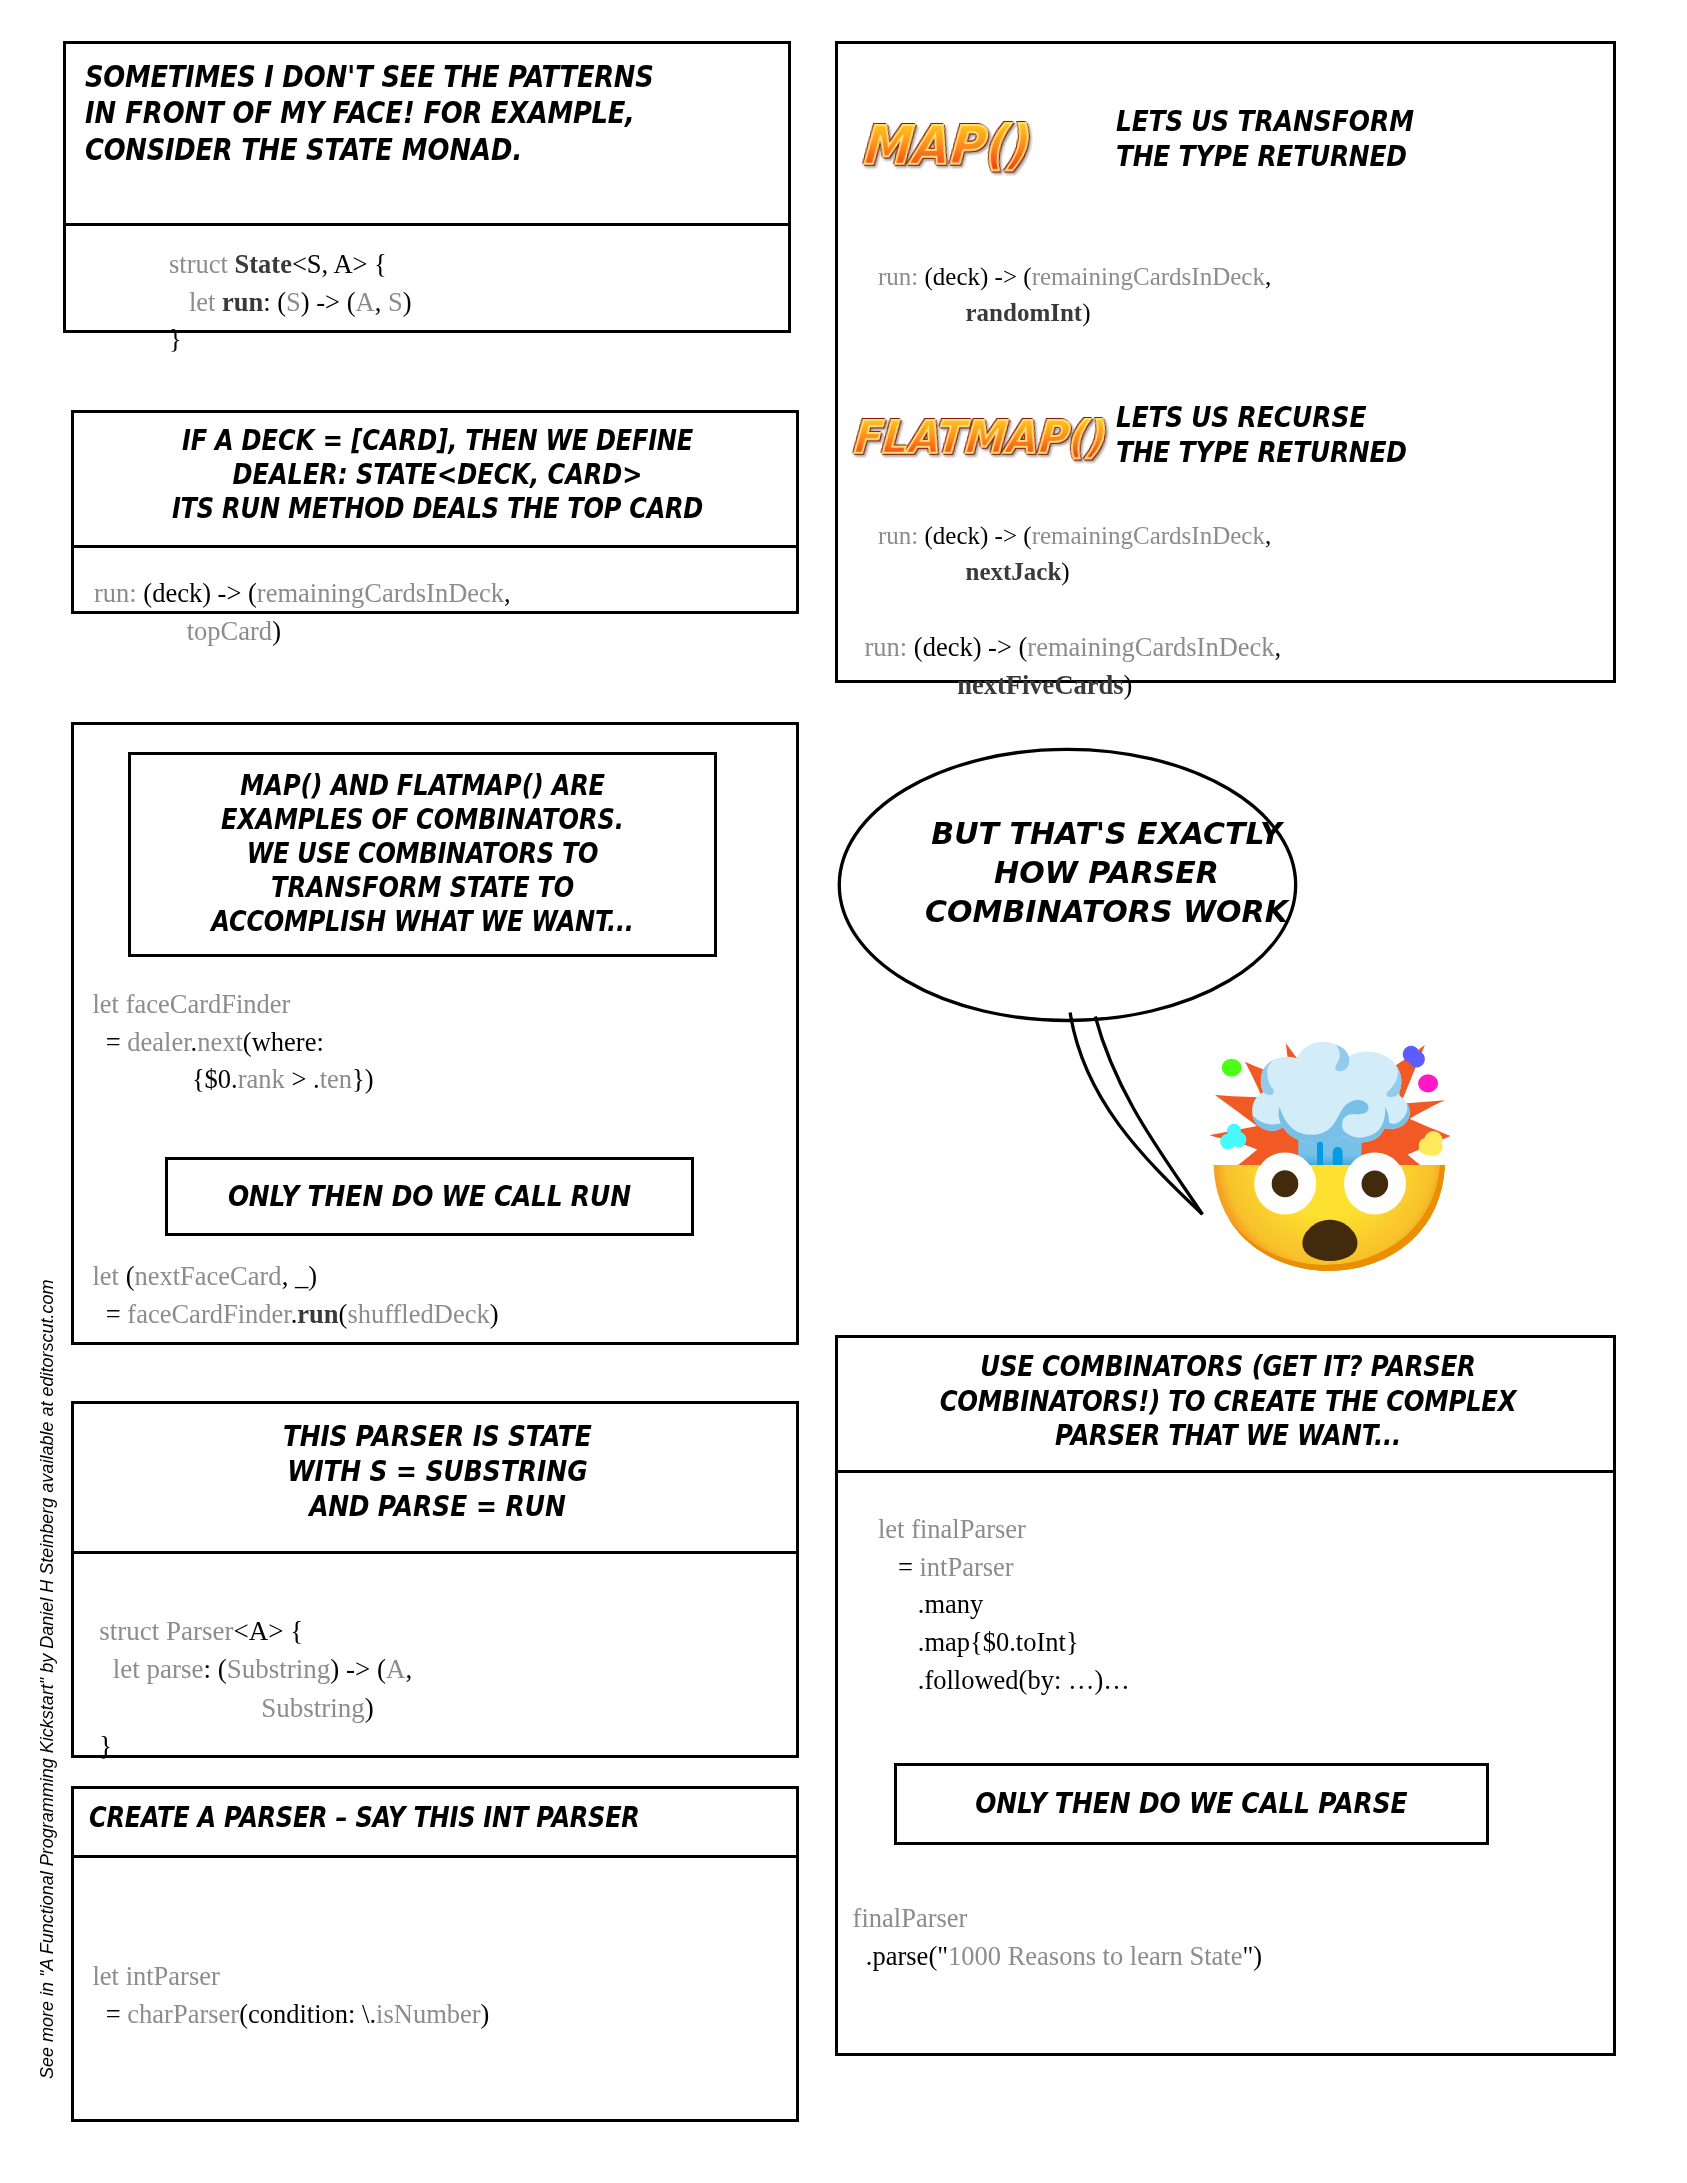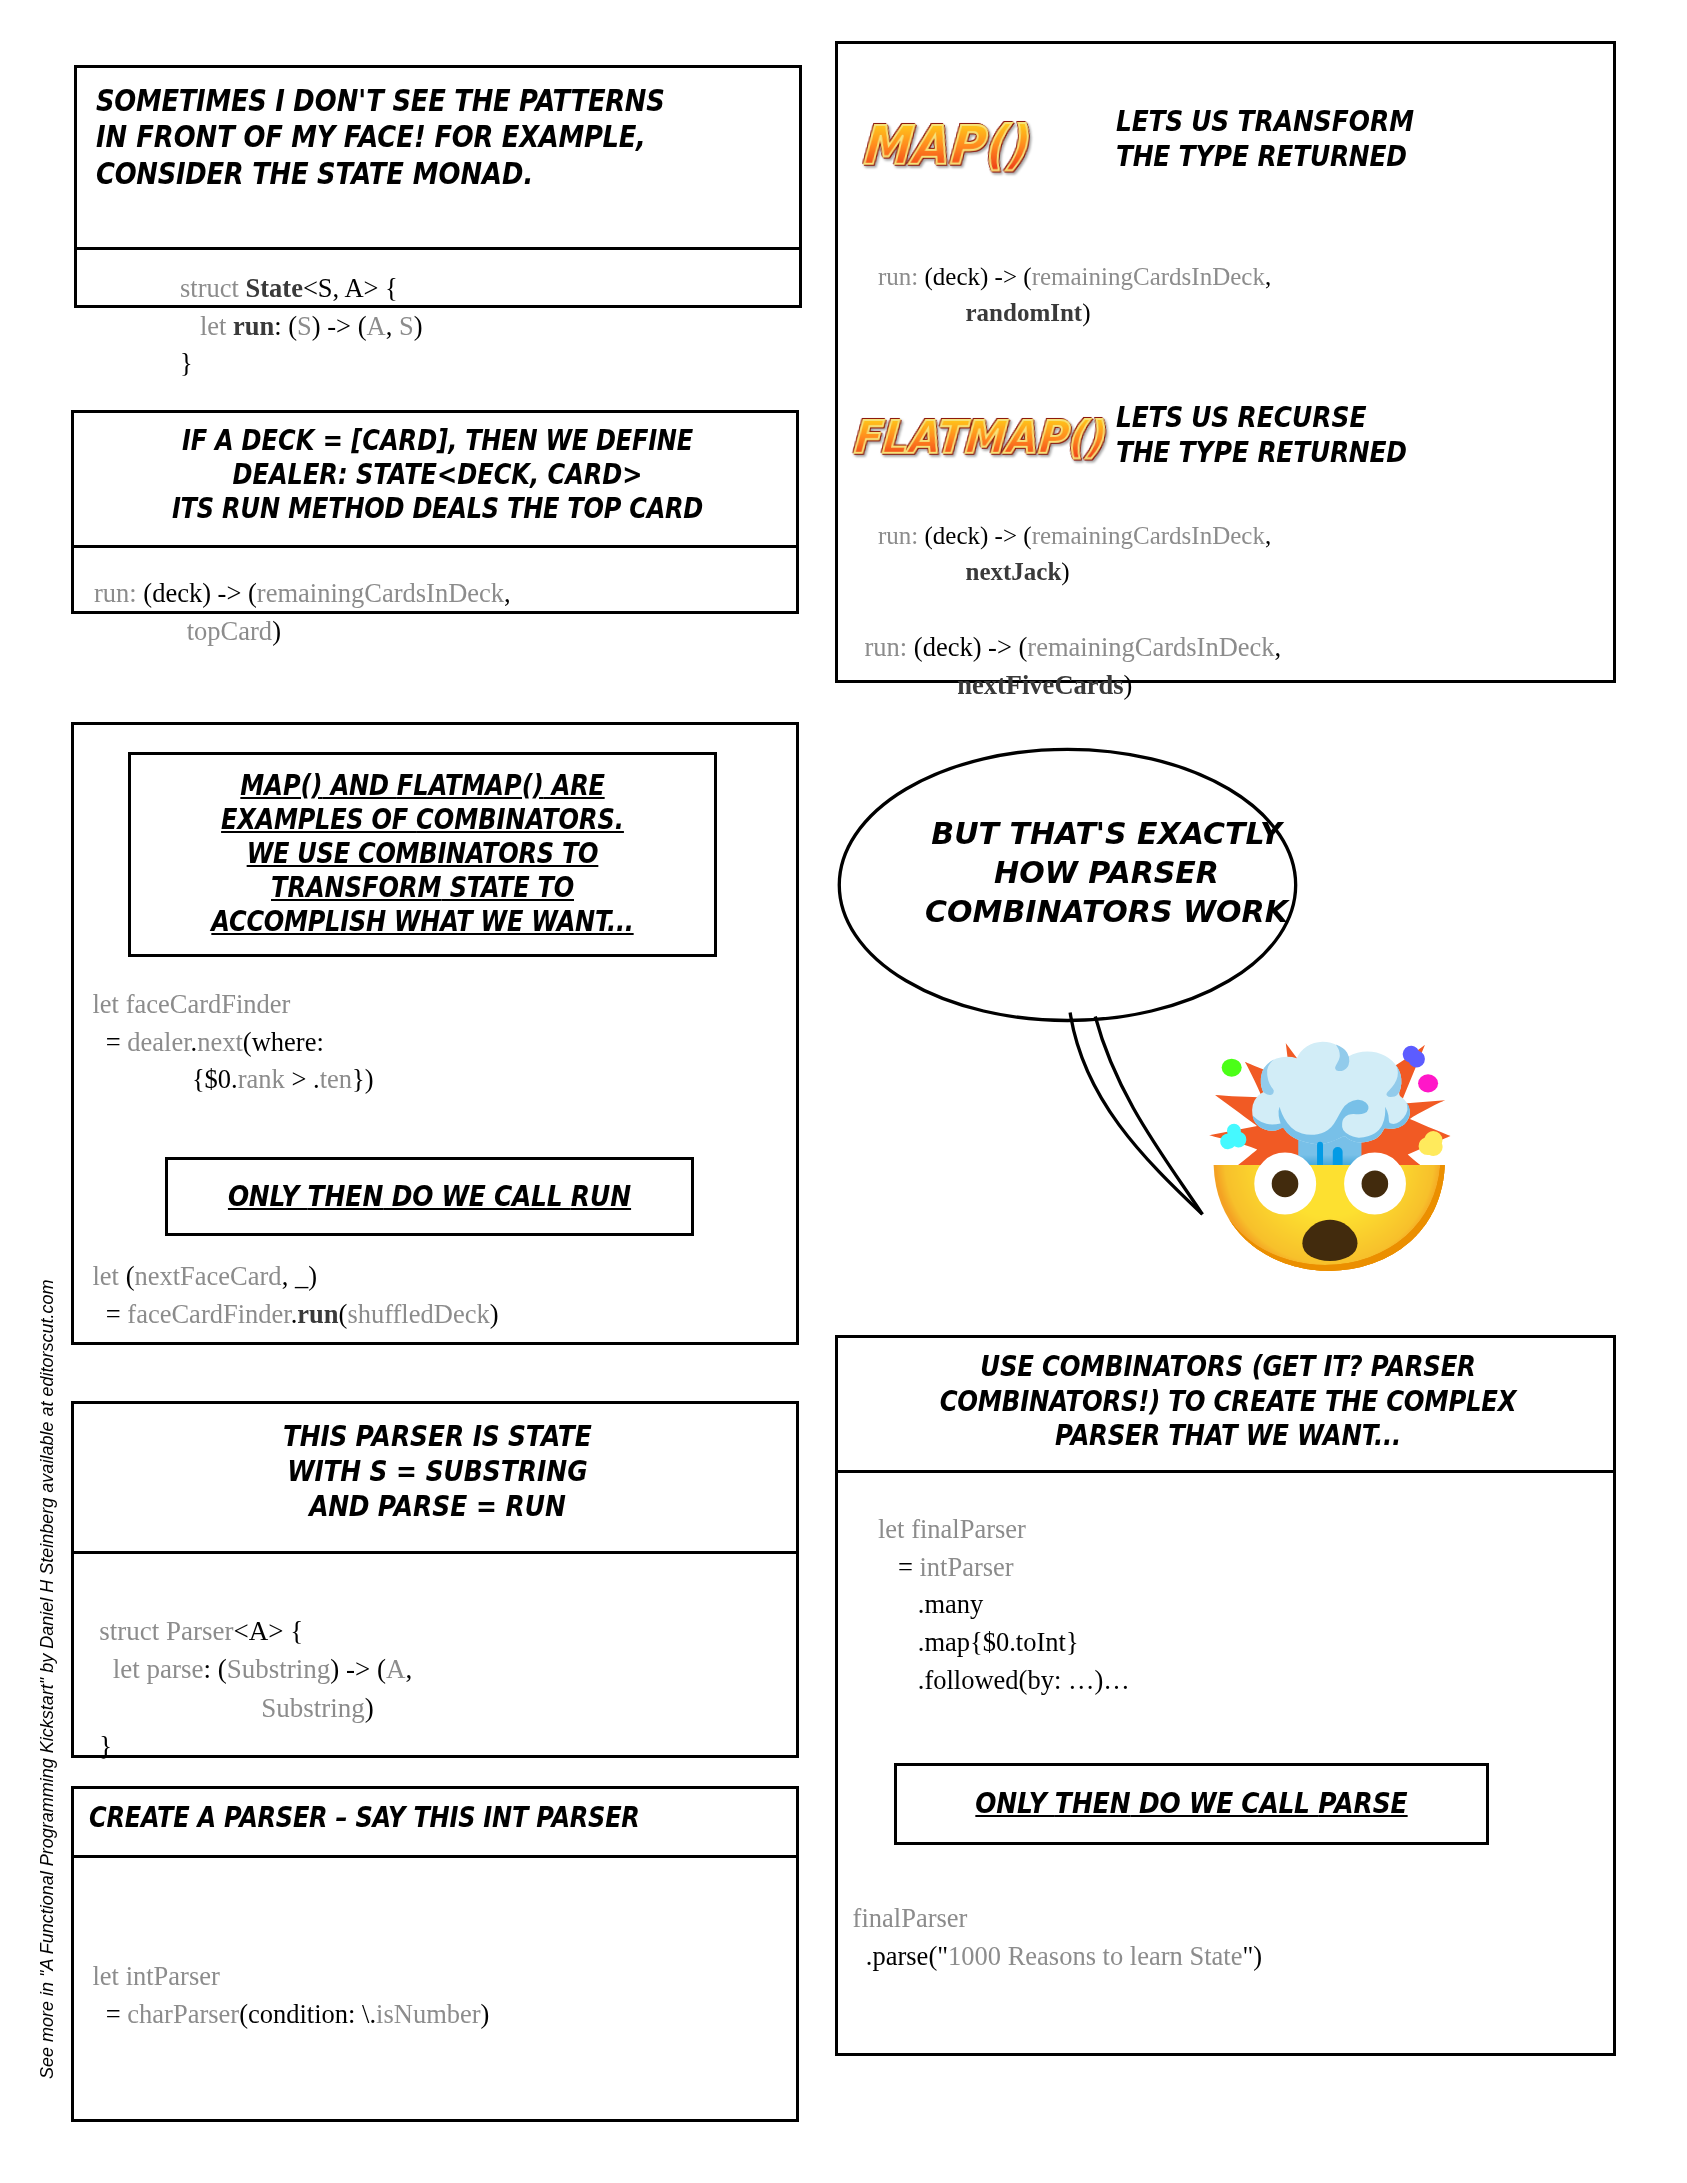--- a/index.html
+++ b/index.html
@@ -33,21 +33,21 @@
     font-family:Liberation Serif, serif;
     color:#8c8c8c;
     white-space:pre;
     line-height:1.42;
   }
   .code b{color:#3a3a3a;font-weight:700;}
   .code i{color:#000;font-style:normal;font-weight:400;}
 
   
   .innerbox{position:absolute;border:3.3px solid #000;background:#fff;box-sizing:border-box;
-            display:flex;align-items:center;justify-content:center;text-decoration:underline;}
+            display:flex;align-items:center;justify-content:center;}
 
   
   .logo{
     font-family:"DejaVu Sans",sans-serif;
     font-weight:900;font-style:italic;
     text-transform:uppercase;
     background:linear-gradient(180deg,#ffe14d 0%,#ffc21a 18%,#ff8a1e 50%,#f4551a 78%,#e8230f 100%);
     -webkit-background-clip:text;background-clip:text;color:transparent;
     -webkit-text-stroke:2px #f6e27a;
     paint-order:stroke fill;
@@ -79,21 +79,21 @@
   
   .emoji{position:absolute;font-size:218px;line-height:1;}
 </style>
 </head>
 <body>
 
 <div class="sheet">
 
   <div class="credit" id="credit" style="left:58px;top:2058px;">See more in  "A Functional Programming Kickstart" by Daniel H Steinberg available at editorscut.com</div>
 
-  <div class="panel" style="left:74px;top:41px;width:728px;height:243px;margin-top:24px;">
+  <div class="panel" style="left:63px;top:41px;width:728px;height:292px;">
     <div class="divider" style="top:179px;"></div>
 
     <div id="intro-caption" style="position:absolute;left:18.5px;top:14.6px;width:701px;">
         <div class="comic" style="font-size: 30px;"><span>Sometimes I </span><b>don't</b><span> see the patterns</span></div>
         <div class="comic" style="font-size: 30px;"><b>in front</b><span> of my </span><b>face!</b><span> For example,</span></div>
         <div class="comic" style="font-size: 30px;"><span>consider the </span><b>State Monad.</b></div>
       </div>
 
     <div id="intro-code" class="code" style="position:absolute;left:103px;top:202px;font-size:26.5px;"><div><span>struct </span><b>State</b><i>&lt;S, A&gt; {</i></div><div><span>   let </span><b>run</b><i>: </i><i>(</i><span>S</span><i>) -&gt; (</i><span>A</span><i>, </i><span>S</span><i>)</i></div><div><i>}</i></div></div>
   </div>

